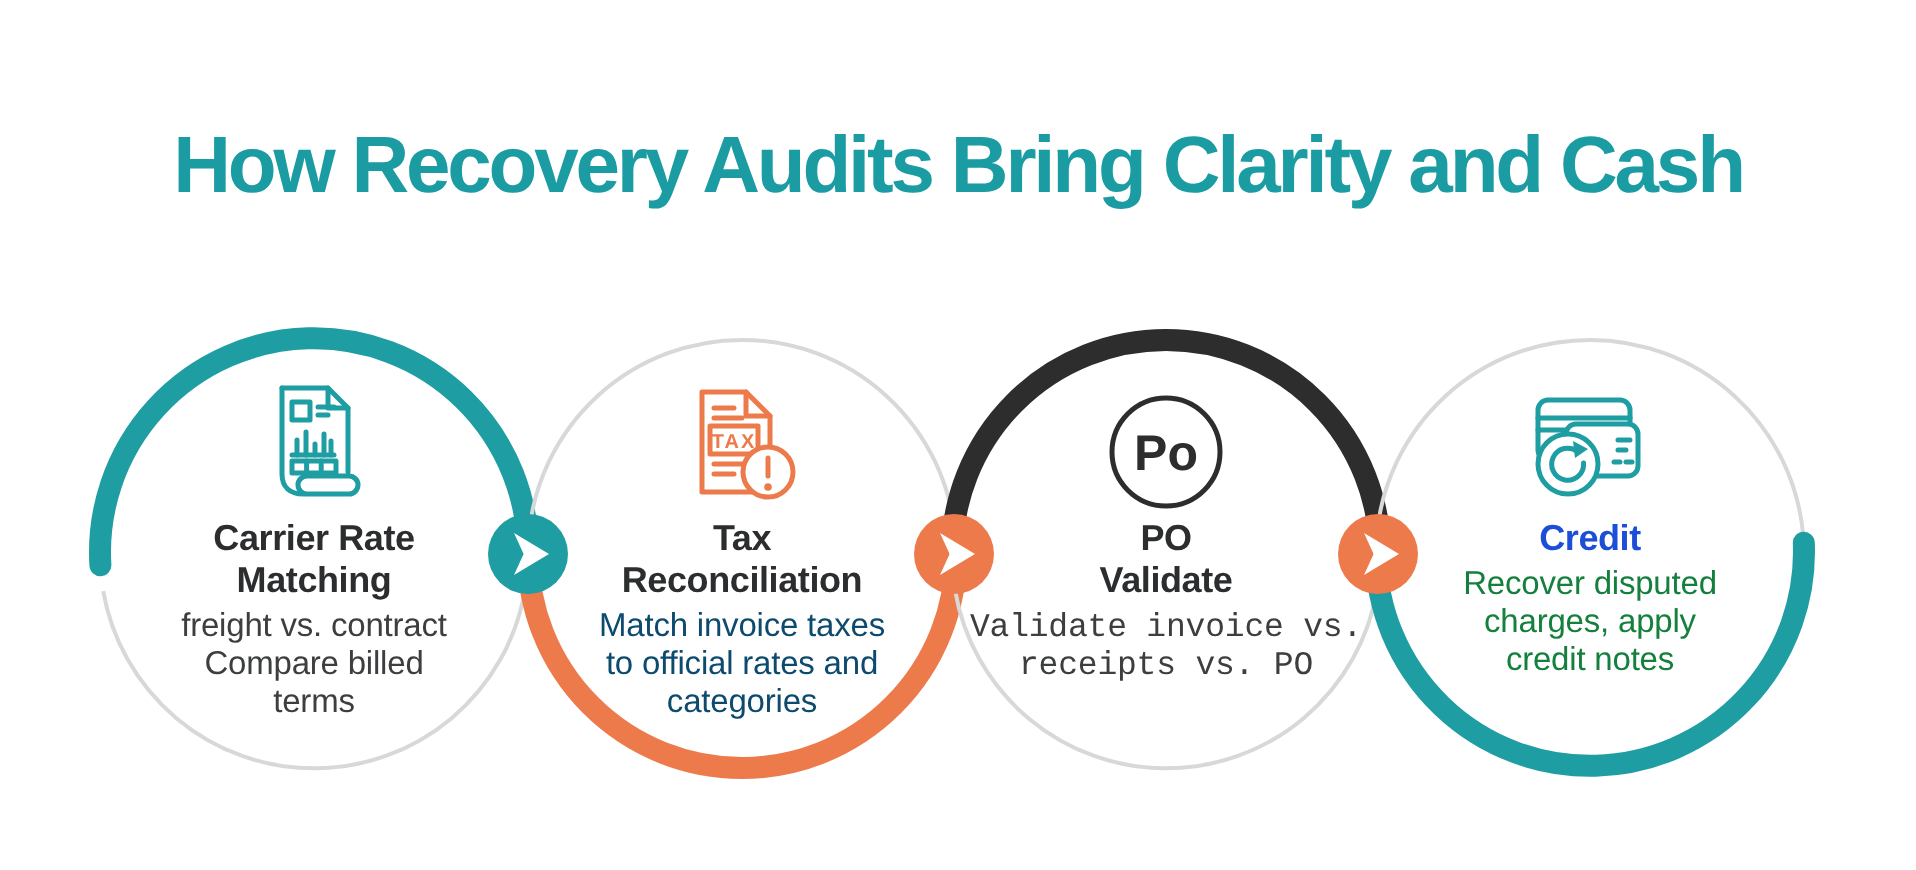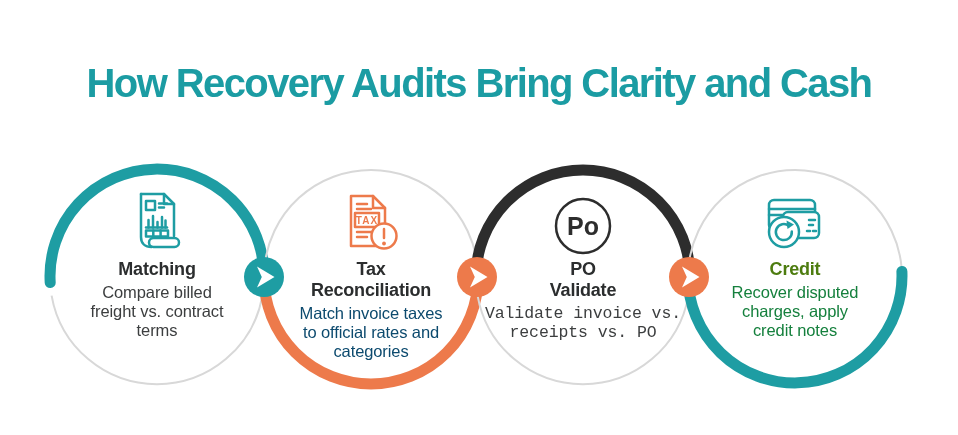--- a/index.html
+++ b/index.html
@@ -47,25 +47,26 @@
     <rect class="lineart" x="29" y="15" width="9" height="9"></rect>
     <path class="lineart" d="M42 17.5 H50 M42 21.5 H47"></path>
     <path class="lineart" d="M29 41.5 H50"></path>
     <path class="lineart" d="M31.5 34 V41.5 M36 30 V41.5 M40.5 36 V41.5 M45 31 V41.5 M48.5 34.5 V41.5"></path>
     <rect class="lineart" x="29" y="44.5" width="22" height="6"></rect>
     <path class="lineart" d="M36.3 44.5 V50.5 M43.6 44.5 V50.5"></path>
   </svg>
       </span>
     <div class="text-col">
       <div class="step-title" style="color: rgb(43, 45, 46);">
+          <div>Carrier Rate</div>
           <div>Matching</div>
         </div>
       <div class="step-desc" style="color: rgb(60, 62, 63);">
+          <div>freight vs. contract</div>
           <div>Compare billed</div>
-          <div>freight vs. contract</div>
           <div>terms</div>
         </div>
     </div>
   </div>
     <div class="step pos-1">
     <svg class="arc-svg" viewBox="0 0 236 236" width="236" height="236">
       <path class="arc-gray" fill="none" stroke-width="2" d="M 11.4 108.7 A 107 107 0 0 1 224.6 108.7" stroke="#D8D8D8"></path>
       <path class="arc-accent" fill="none" stroke-width="11" stroke-linecap="round" d="M 11 118 A 107 107 0 0 0 225 118" stroke="#ED7A4B"></path>
     </svg>
     <span class="icon-slot" style="color: rgb(237, 122, 75);">
@@ -125,21 +126,21 @@
     <rect class="lineart" x="14" y="14" width="46" height="30" rx="5"></rect>
     <path class="lineart" d="M14 23 H60 M14 29 H60" stroke-width="3"></path>
     <rect x="28" y="26" width="36" height="26" rx="5" fill="#ffffff" stroke="currentColor" stroke-width="2.5"></rect>
     <path class="lineart" d="M54 34 H60 M54 39 H58 M52 45 H55 M58 45 H61" stroke-width="2.2"></path>
     <circle cx="29" cy="46" r="15" fill="#ffffff" stroke="currentColor" stroke-width="2.5"></circle>
     <path class="lineart" d="M34 40 A8 8 0 1 0 36.8 45.5" stroke-width="3"></path>
     <path d="M31.5 34.5 L39 38.5 L32.5 43 Z" fill="currentColor" stroke="none"></path>
   </svg>
       </span>
     <div class="text-col">
-      <div class="step-title" style="color: #4d7c0f;">
+      <div class="step-title" style="color: #1d4ed8;">
           <div>Credit</div>
         </div>
       <div class="step-desc" style="color: #15803d;">
           <div>Recover disputed</div>
           <div>charges, apply</div>
           <div>credit notes</div>
         </div>
     </div>
   </div>
     <div class="connector cpos-0" style="background: rgb(30, 157, 163);">

